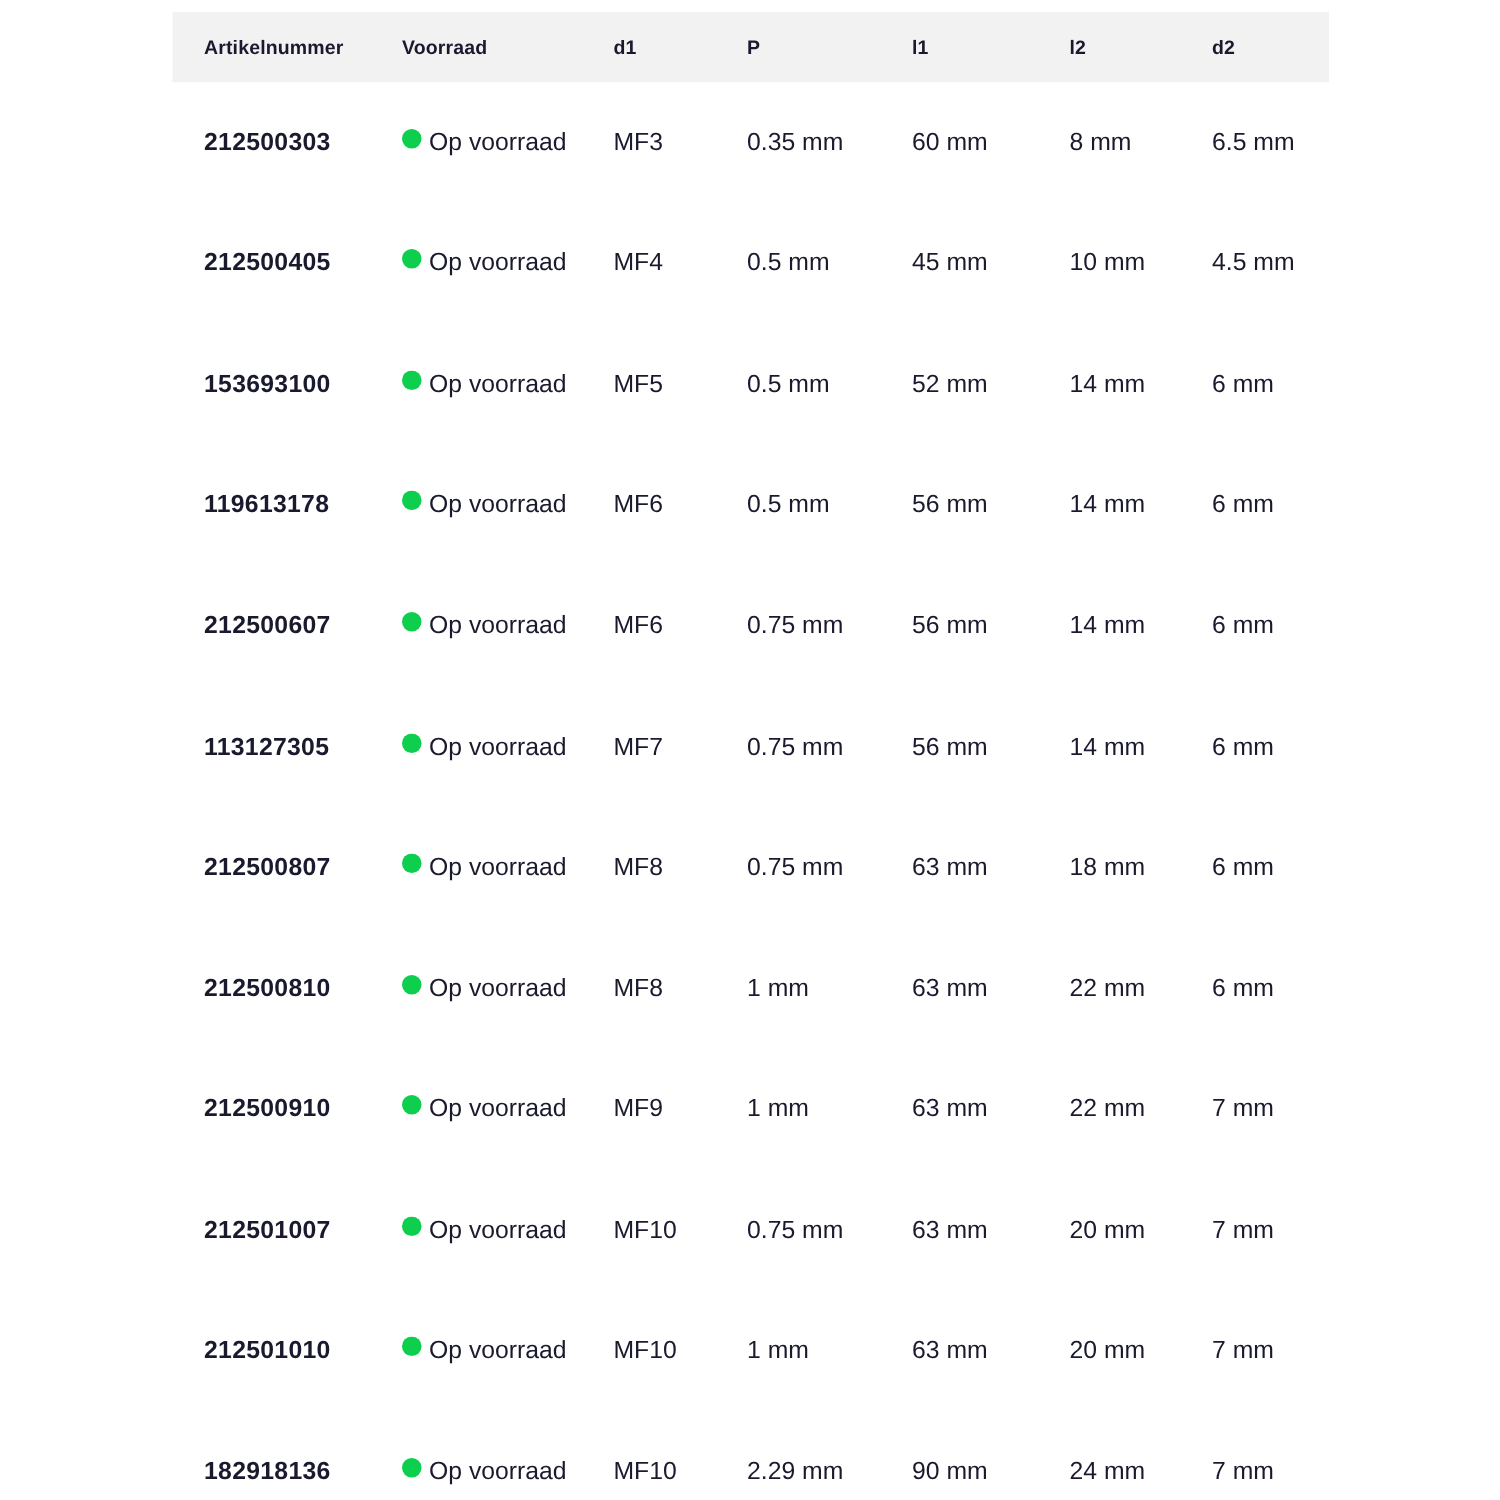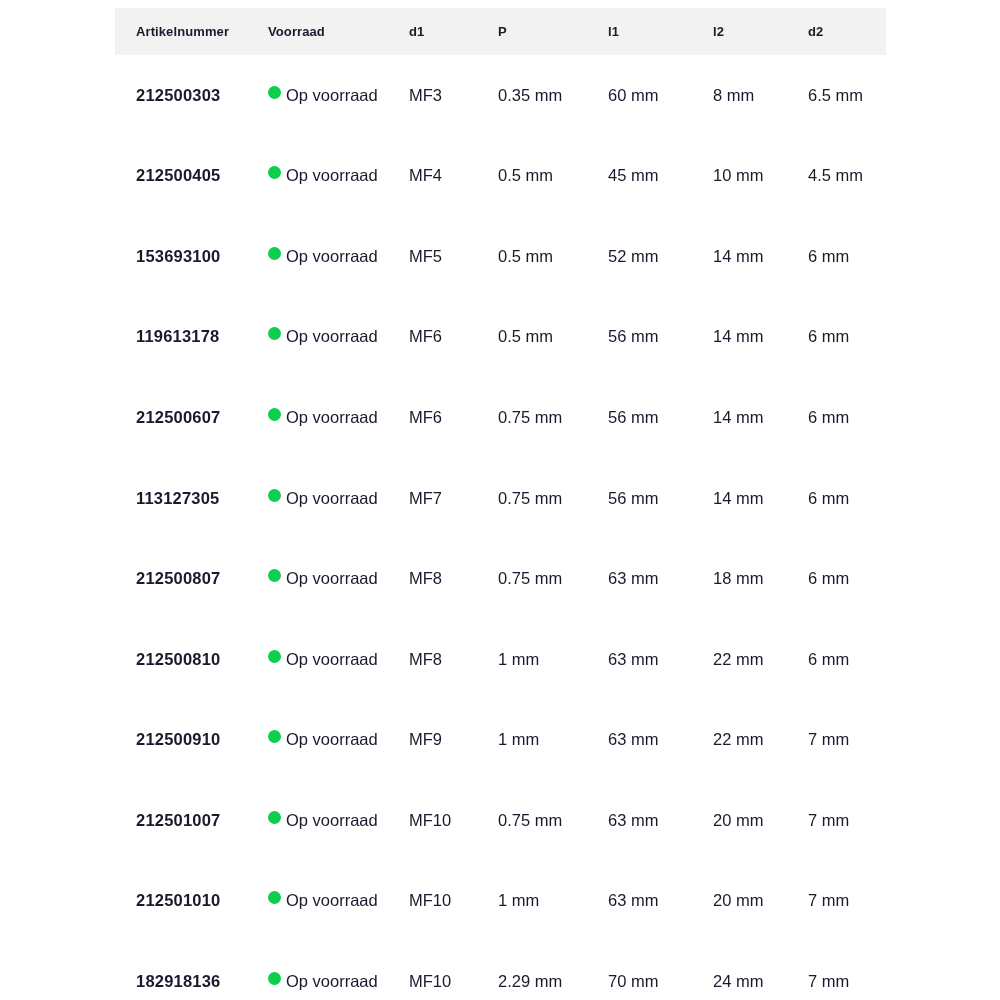--- a/index.html
+++ b/index.html
@@ -216,18 +216,18 @@
   </div>
 
   <div class="grid-row data-row">
     <div class="cell artnr">182918136</div>
     <div class="cell stock">
       <span class="stock-dot" style="background: rgb(13, 206, 77);"></span>
       <span>Op voorraad</span>
     </div>
     <div class="cell">MF10</div>
     <div class="cell">2.29 mm</div>
-    <div class="cell">70 mm</div>
+    <div class="cell">90 mm</div>
     <div class="cell">24 mm</div>
     <div class="cell">7 mm</div>
   </div>
 </div>
 </div>
 
 </body></html>

